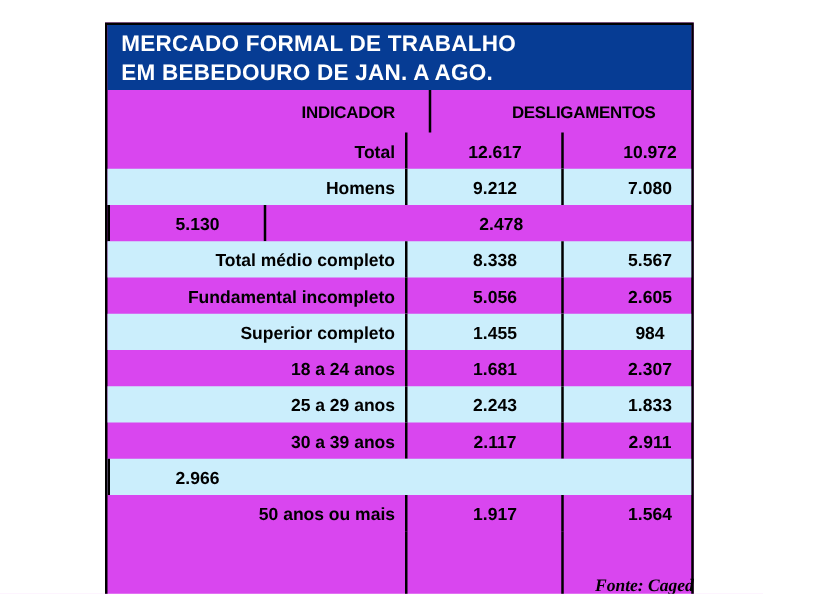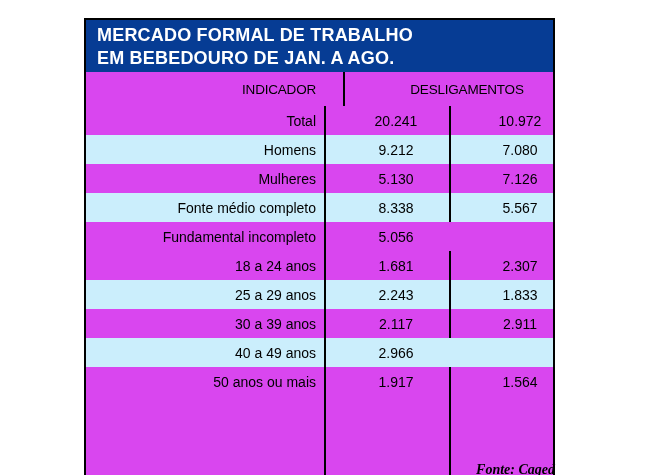--- a/index.html
+++ b/index.html
@@ -57,21 +57,21 @@
     flex: 1;
     height: auto;
   }
   .trow.alt {
     background: var(--zebra, #CBEEFC);
   }
   .cell {
     display: flex;
     align-items: center;
     box-sizing: border-box;
-    font-weight: normal;
+    font-weight: bold;
     font-size: 14px;
     padding-left: 36px;
   }
   .c1 {
     width: 238px;
     flex: 0 0 238px;
     justify-content: flex-end;
     padding-right: 8px;
   }
   .c2 {
@@ -113,68 +113,72 @@
 
   <div class="tbody">
 
     <div class="trow header">
       <div class="cell c1">INDICADOR</div>
       <div class="cell c3">DESLIGAMENTOS</div>
     </div>
 
     <div class="trow">
       <div class="cell c1">Total</div>
-      <div class="cell c2">20.241</div>
+      <div class="cell c2">12.617</div>
       <div class="cell c3">10.972</div>
     </div>
 
     <div class="trow alt">
       <div class="cell c1">Homens</div>
       <div class="cell c2">9.212</div>
       <div class="cell c3">7.080</div>
     </div>
 
     <div class="trow">
-      <div class="cell c1">Mulheres</div>
       <div class="cell c2">5.130</div>
-      <div class="cell c3">7.126</div>
+      <div class="cell c3">2.478</div>
     </div>
 
     <div class="trow alt">
-      <div class="cell c1">Fonte médio completo</div>
+      <div class="cell c1">Total médio completo</div>
       <div class="cell c2">8.338</div>
       <div class="cell c3">5.567</div>
     </div>
 
     <div class="trow">
       <div class="cell c1">Fundamental incompleto</div>
       <div class="cell c2">5.056</div>
+      <div class="cell c3">2.605</div>
     </div>
 
+    <div class="trow alt">
+      <div class="cell c1">Superior completo</div>
+      <div class="cell c2">1.455</div>
+      <div class="cell c3">984</div>
+    </div>
 
     <div class="trow">
       <div class="cell c1">18 a 24 anos</div>
       <div class="cell c2">1.681</div>
       <div class="cell c3">2.307</div>
     </div>
 
     <div class="trow alt">
       <div class="cell c1">25 a 29 anos</div>
       <div class="cell c2">2.243</div>
       <div class="cell c3">1.833</div>
     </div>
 
     <div class="trow">
       <div class="cell c1">30 a 39 anos</div>
       <div class="cell c2">2.117</div>
       <div class="cell c3">2.911</div>
     </div>
 
     <div class="trow alt">
-      <div class="cell c1">40 a 49 anos</div>
       <div class="cell c2">2.966</div>
     </div>
 
     <div class="trow">
       <div class="cell c1">50 anos ou mais</div>
       <div class="cell c2">1.917</div>
       <div class="cell c3">1.564</div>
     </div>
 
     <div class="trow filler">

